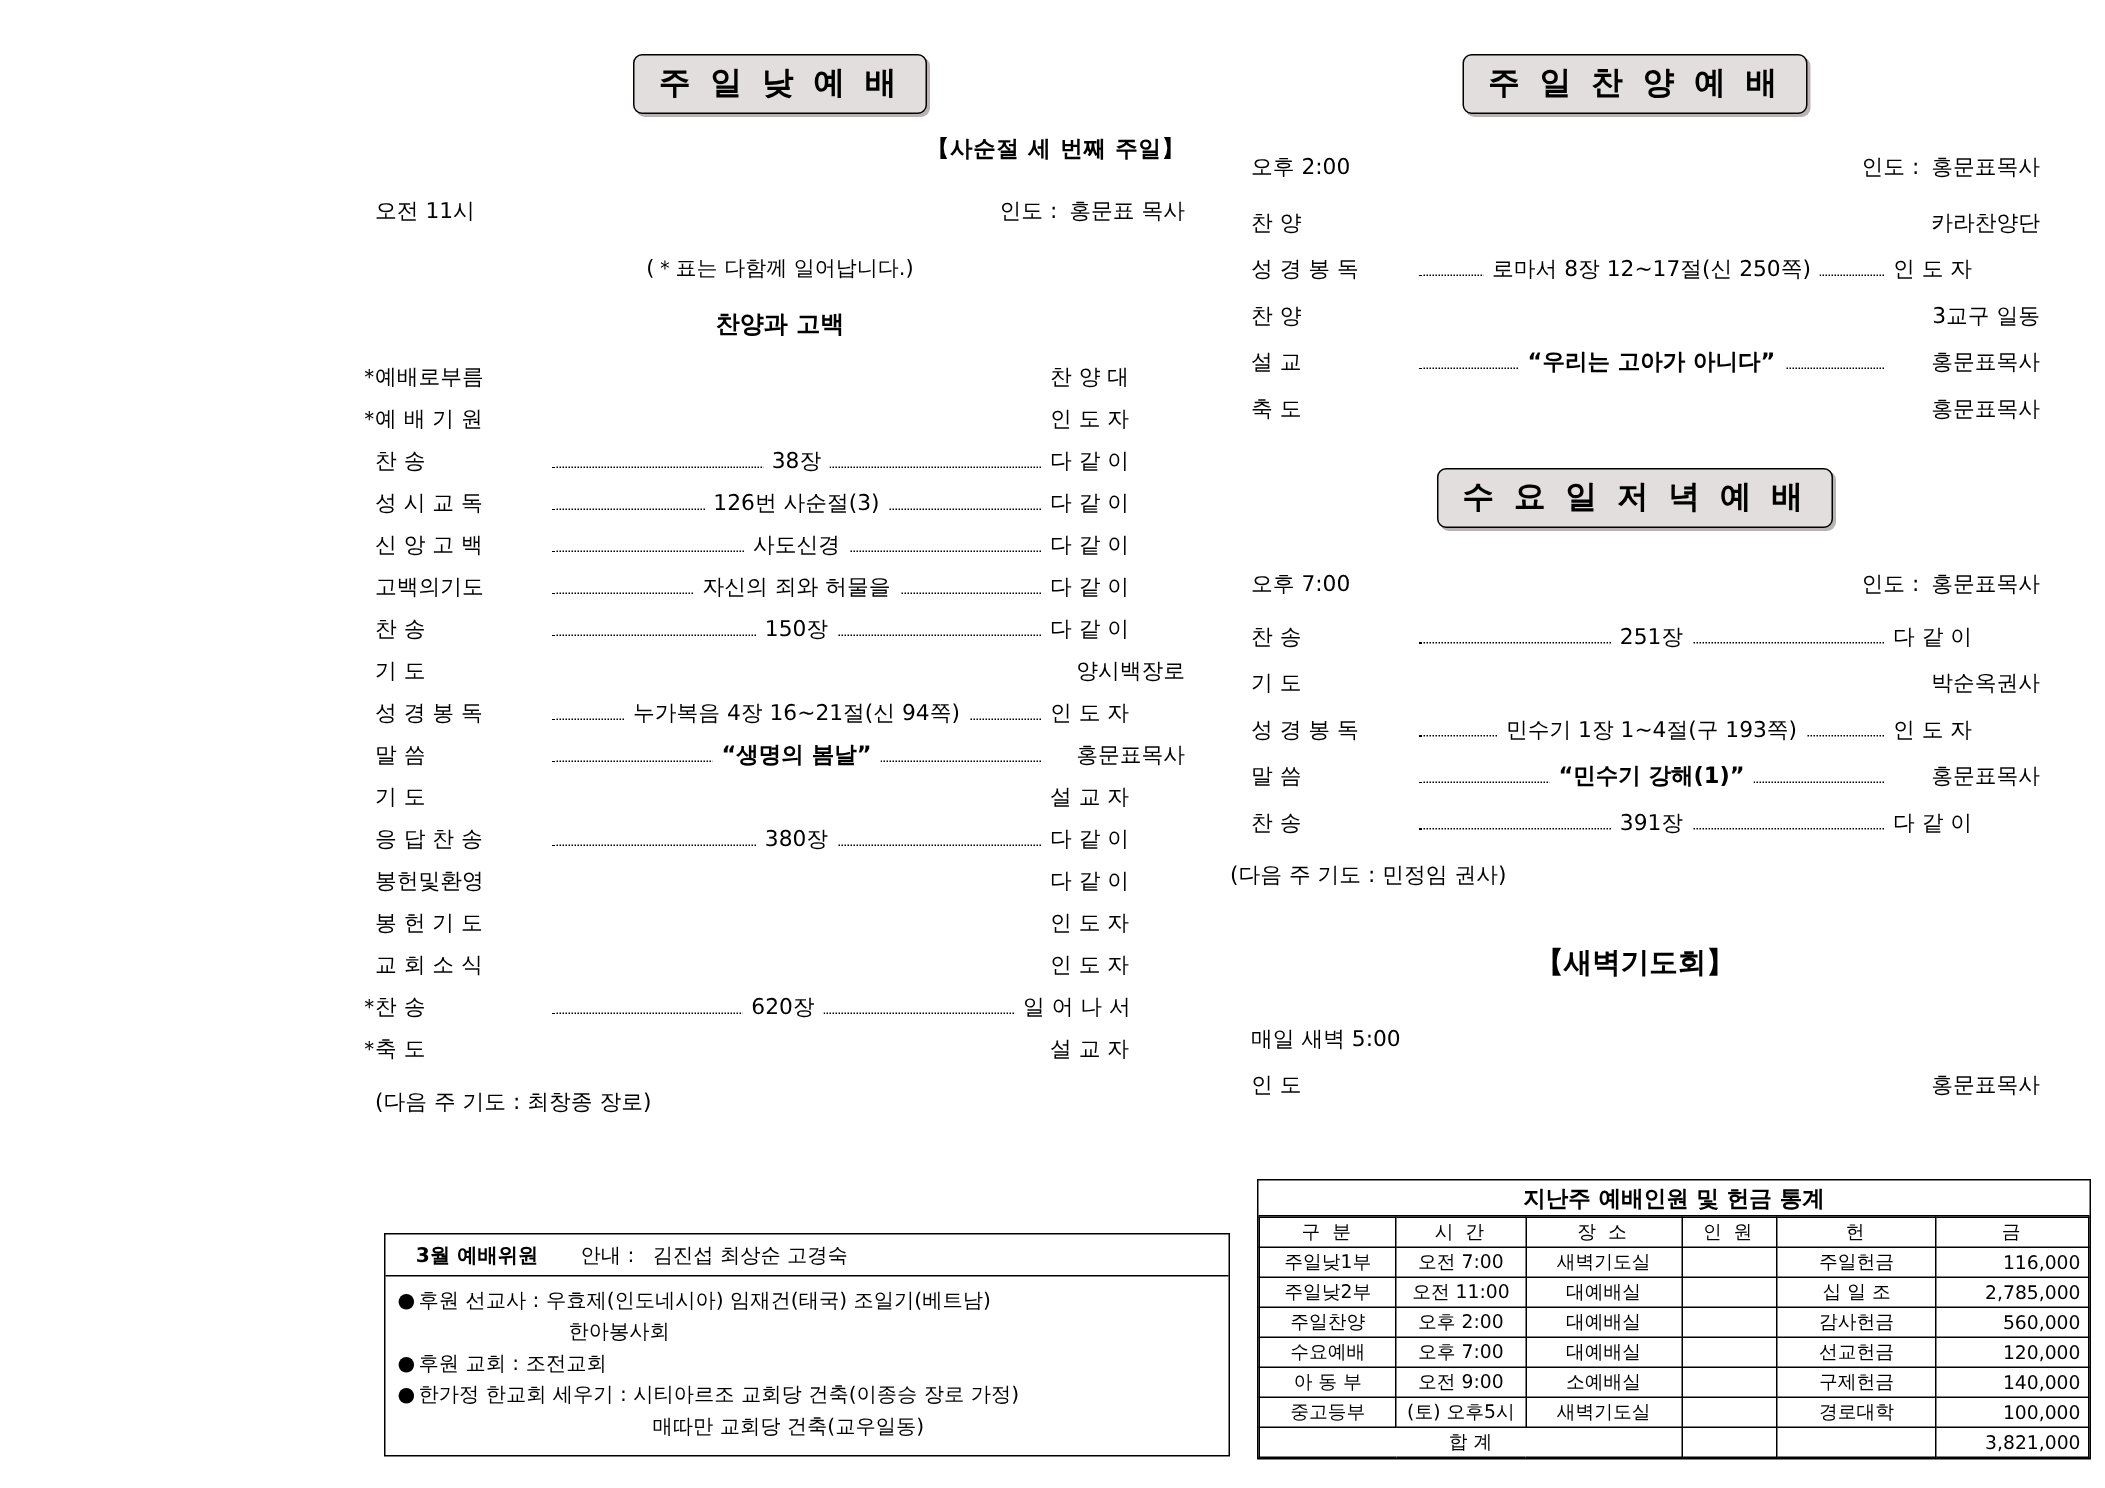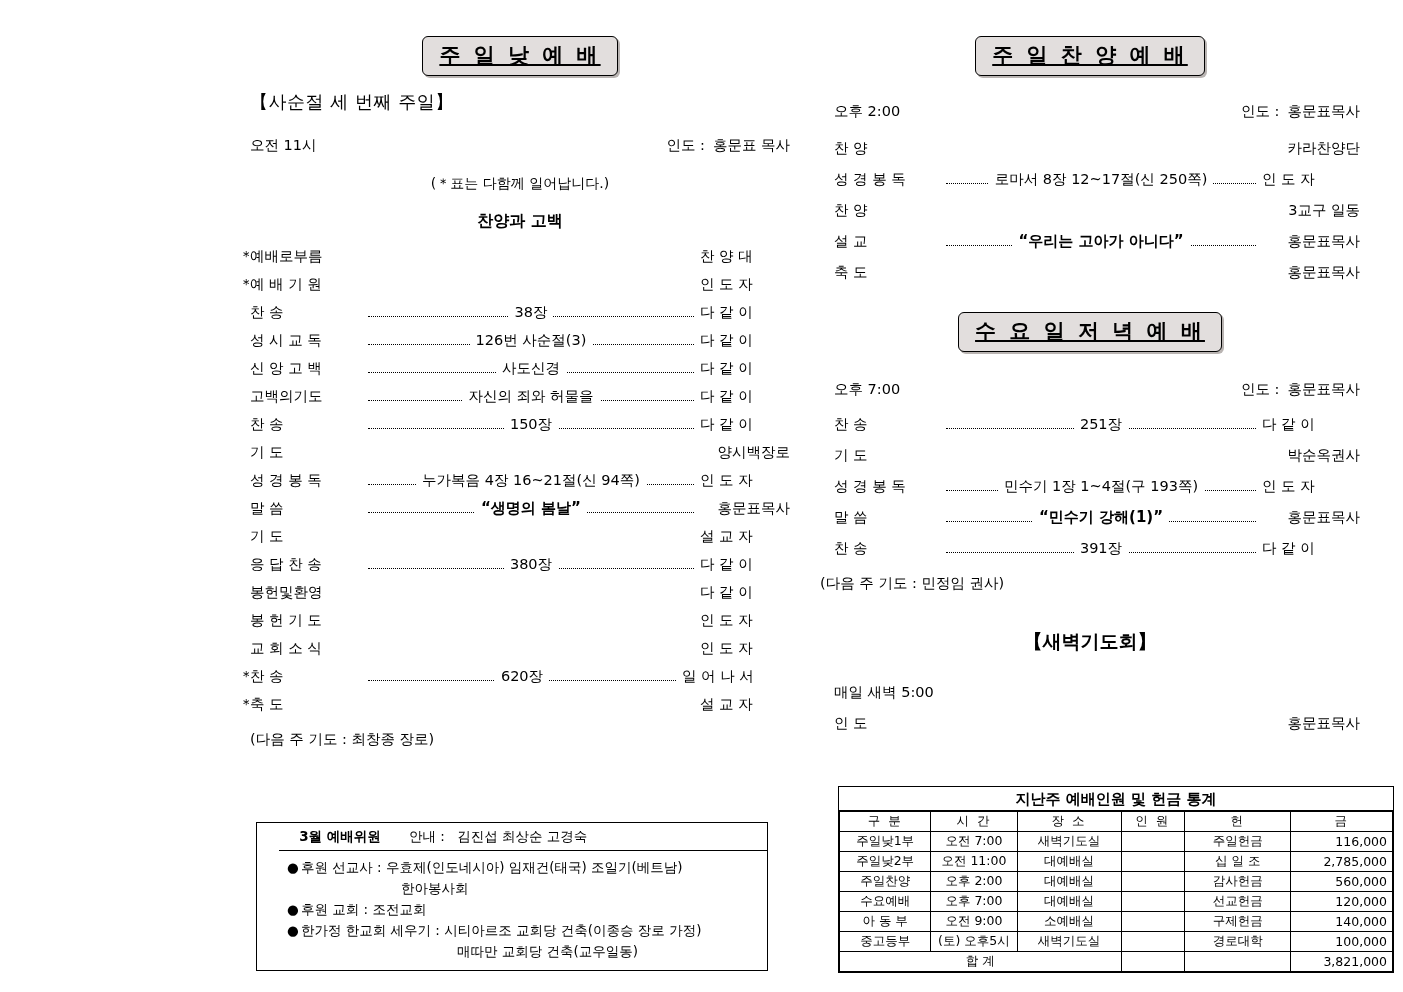--- a/index.html
+++ b/index.html
@@ -20,25 +20,24 @@
   .pill {
     display:inline-block;
     border:1.5px solid #000;
     border-radius:6px;
     background:#e2dedd;
     padding:4px 16px 6px 16px;
     font-size:21px;
     font-weight:bold;
     letter-spacing:3px;
     box-shadow:2px 2px 0 #b9b4b2;
-    text-decoration:underline;
   }
   .pill-wrap { text-align:center; }
 
-  .subtitle { text-align:left; font-size:18px; font-weight:normal; margin-top:14px; letter-spacing:0.5px;}
+  .subtitle { text-align:right; font-size:15px; font-weight:bold; margin-top:14px; letter-spacing:0.5px;}
   .note { text-align:center; font-size:14px; margin-top:20px; }
   .grouphead { text-align:center; font-size:16px; font-weight:bold; margin-top:18px; margin-bottom:6px;}
 
   .timeline { display:flex; font-size:14.5px; margin-top:22px; }
   .timeline .t { flex:0 0 auto; }
   .timeline .sp { flex:1 1 auto; }
   .timeline .l { flex:0 0 auto; white-space:nowrap;}
 
   
   .row { display:flex; align-items:flex-end; font-size:14.5px; height:28px; }
@@ -82,24 +81,23 @@
   .r-row .mid .txt{ position:relative; background:#fff; padding:0 6px; z-index:2;}
   .r-row .mid .txt.quote{ font-weight:bold; font-size:15px;}
   .r-row .mid .leader{ position:absolute; left:0; right:0; bottom:5px; border-bottom:1.5px dotted #000; z-index:1;}
   .r-row .who { flex:0 0 104px; display:flex; justify-content:space-between; white-space:nowrap; padding-left:6px;}
   .r-row .who.plain{ display:block; text-align:right;}
 
   .bracket-head { text-align:center; font-size:19px; font-weight:bold; }
 
   
   .committee {
-    position:absolute; left:256px; top:822px; width:512px;
+    position:absolute; left:256px; top:822px; width:564px;
     border:1.5px solid #000;
     font-size:13.5px;
-    padding-left:22px;
   }
   .committee .chead {
     display:flex; border-bottom:1.5px solid #000; height:28px; align-items:center;
   }
   .committee .chead .c1 { flex:0 0 122px; font-weight:bold; text-align:center; border-right:0px; }
   .committee .chead .c2 { flex:1 1 auto; font-weight:normal; text-align:left; padding-left:8px;}
   .committee .cbody { padding:6px 8px 8px 8px; line-height:1.55; }
   .committee .cline { display:flex; }
   .committee .cline .b { flex:0 0 14px; }
   .committee .cline .ctxt { flex:1 1 auto; }

